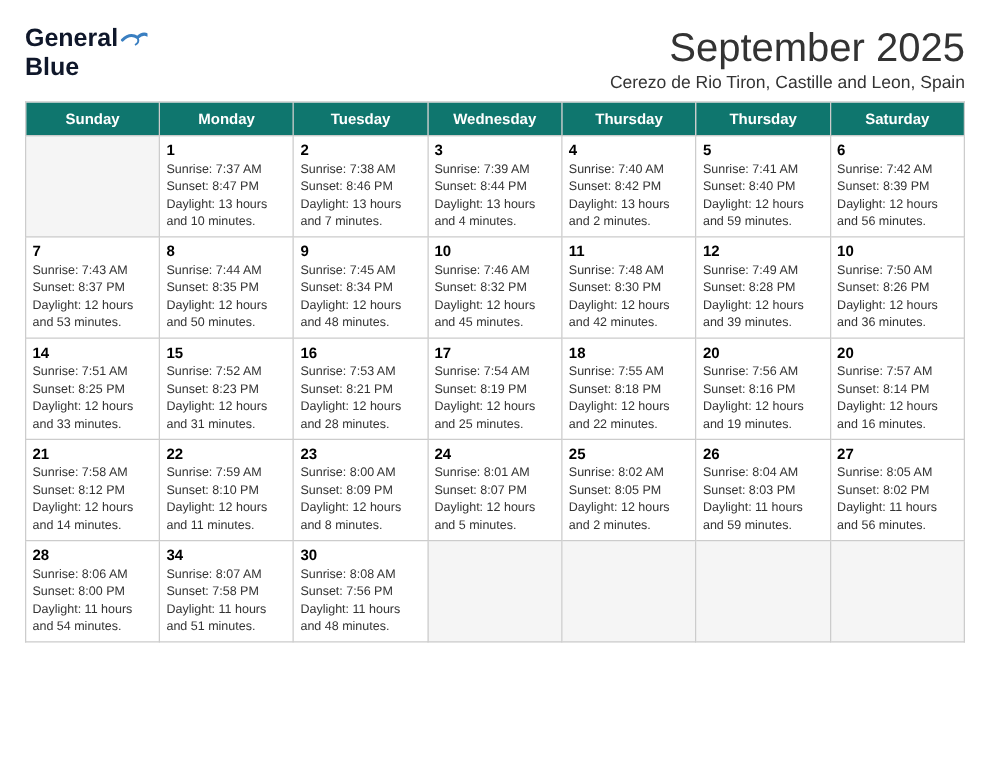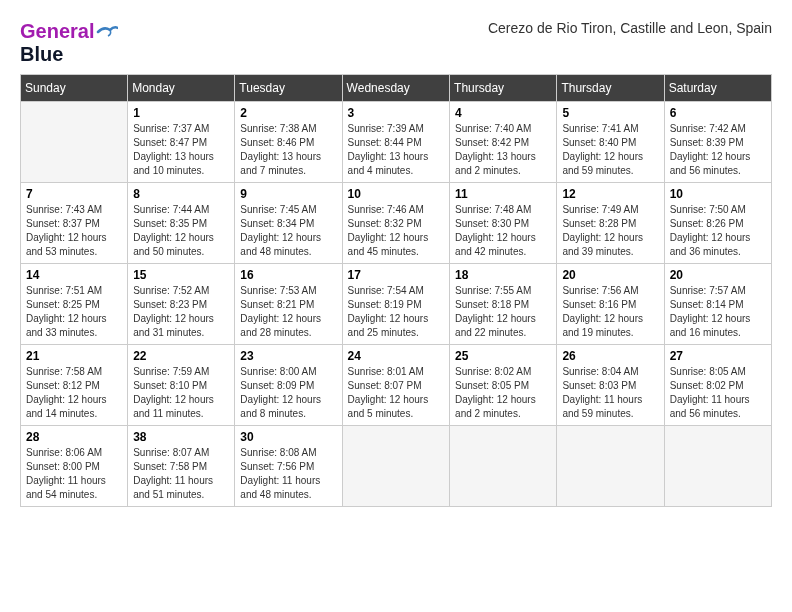--- a/index.html
+++ b/index.html
@@ -32,26 +32,26 @@
       font-size: 14px;
       color: #333;
       margin-left: 20px;
     }
     table {
       width: 100%;
       border-collapse: collapse;
       font-size: 11px;
     }
     thead tr th {
-      background-color: #404040;
+      background-color: #0f766e;
       color: #fff;
       padding: 6px 4px;
-      text-align: left;
+      text-align: center;
       font-size: 12px;
-      font-weight: normal;
+      font-weight: bold;
       border: 1px solid #ccc;
     }
     tbody tr td {
       border: 1px solid #ccc;
       vertical-align: top;
       padding: 4px 5px;
       height: 80px;
       width: 108px;
     }
     .day-number {
@@ -70,31 +70,32 @@
     }
     tbody tr:nth-child(odd) td { background: #fff; }
     tbody tr td.empty-cell { background: #f5f5f5; }
   </style>
 </head>
 <body>
 
 <div class="header">
   <div class="logo">
     <div class="logo-line1">
-      <span style="font-size:20px; font-weight:bold; color:#a21caf;">General</span>
+      <span style="font-size:20px; font-weight:bold; color:#0f172a;">General</span>
       <svg width="22" height="16" viewBox="0 0 22 16" style="margin-left:2px;">
         <path d="M2 8 Q8 2 14 6 Q18 2 22 4" stroke="#3a7fc1" stroke-width="2.5" fill="none" stroke-linecap="round"></path>
         <path d="M14 6 Q16 10 12 12" stroke="#3a7fc1" stroke-width="1.5" fill="none"></path>
       </svg>
     </div>
     <div>
       <span style="font-size:20px; font-weight:bold; color:#0f172a;">Blue</span>
     </div>
   </div>
   <div class="title-section">
+    <div class="month-title">September 2025</div>
     <div class="subtitle">Cerezo de Rio Tiron, Castille and Leon, Spain</div>
   </div>
 </div>
 
 <table>
   <thead>
     <tr>
     <th>Sunday</th>
         <th>Monday</th>
         <th>Tuesday</th>
@@ -221,21 +222,21 @@
           <span class="day-number">27</span>
           <div class="day-info">Sunrise: 8:05 AM<br>Sunset: 8:02 PM<br>Daylight: 11 hours<br>and 56 minutes.</div>
         </td>
       </tr>
       <tr>
         <td>
           <span class="day-number">28</span>
           <div class="day-info">Sunrise: 8:06 AM<br>Sunset: 8:00 PM<br>Daylight: 11 hours<br>and 54 minutes.</div>
         </td>
         <td>
-          <span class="day-number">38</span>
+          <span class="day-number">34</span>
           <div class="day-info">Sunrise: 8:07 AM<br>Sunset: 7:58 PM<br>Daylight: 11 hours<br>and 51 minutes.</div>
         </td>
         <td>
           <span class="day-number">30</span>
           <div class="day-info">Sunrise: 8:08 AM<br>Sunset: 7:56 PM<br>Daylight: 11 hours<br>and 48 minutes.</div>
         </td>
         <td class="empty-cell"></td>
         <td class="empty-cell"></td>
         <td class="empty-cell"></td>
         <td class="empty-cell"></td>

